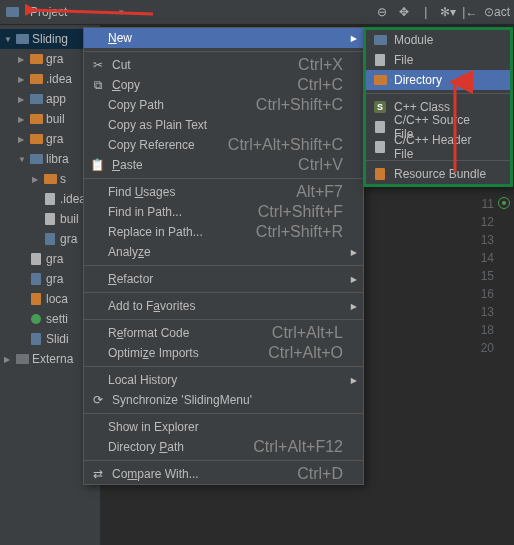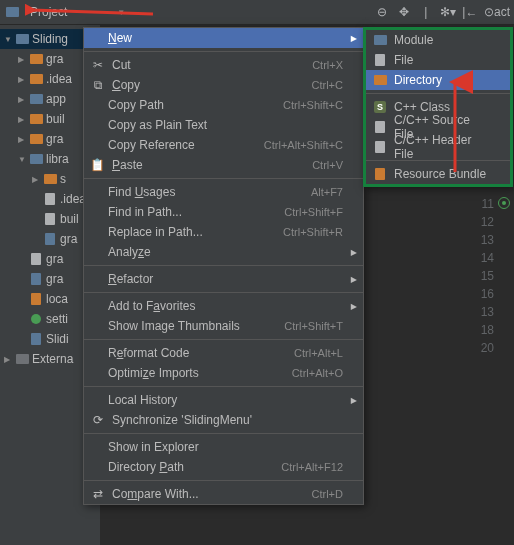--- a/index.html
+++ b/index.html
@@ -30,21 +30,21 @@
 .circle-ind::after { content:""; position:absolute; top:3px; left:3px; width:4px; height:4px; background:#499c54; border-radius:50%; }
 
 .context-menu { position: absolute; left: 83px; top: 27px; width: 281px; background: #3c3f41; border: 1px solid #555; box-shadow: 2px 2px 8px rgba(0,0,0,0.5); }
 .submenu { position: absolute; left: 363px; top: 27px; width: 150px; background: #3c3f41; border: 3px solid #15803d; box-shadow: 2px 2px 8px rgba(0,0,0,0.5); }
 .menu-item { display: flex; align-items: center; height: 20px; padding: 0 20px 0 6px; color: #bbbbbb; position: relative; }
 .menu-item.hl { background: #4b6eaf; color: #fff; }
 .menu-item.ind { padding-left: 24px; }
 .menu-icon { width: 16px; height: 16px; margin-right: 6px; display: inline-flex; align-items: center; justify-content: center; }
 .mi-label { flex: 1; }
 .mi-label u { text-decoration: underline; }
-.mi-short { color: #888; font-size: 11px; }
+.mi-short { color: #888; font-size: 16px; }
 .menu-sep { height: 1px; background: #555; margin: 3px 0; }
 .submenu-arrow { position: absolute; right: 6px; font-size: 8px; }
 
 .arrow-red { position: absolute; pointer-events: none; }
 .arrow1 { left: 25px; top: 4px; width: 130px; height: 18px; }
 .arrow2 { left: 435px; top: 34px; width: 40px; height: 140px; }
 .folder-sm { width:13px; height:10px; background:#c97b32; border-radius:1px; display:inline-block; }
 .file-sm { width:10px; height:12px; background:#afb1b3; border-radius:1px; display:inline-block; }
 .class-sm { width:12px; height:12px; background:#5e7048; border-radius:2px; display:inline-flex; align-items:center; justify-content:center; color:#fff; font-size:9px; font-weight:bold; }
 </style>
@@ -260,24 +260,20 @@
     </div>
   <div class="menu-sep"></div>
   <div class="menu-item ind">
       <span class="mi-label"><u>R</u>efactor</span>
       <span class="submenu-arrow">▶</span>
     </div>
   <div class="menu-sep"></div>
   <div class="menu-item ind">
       <span class="mi-label">Add to F<u>a</u>vorites</span>
       <span class="submenu-arrow">▶</span>
-    </div>
-  <div class="menu-item ind">
-      <span class="mi-label">Show Image Thumbnails</span>
-      <span class="mi-short">Ctrl+Shift+T</span>
     </div>
   <div class="menu-sep"></div>
   <div class="menu-item ind">
       <span class="mi-label">R<u>e</u>format Code</span>
       <span class="mi-short">Ctrl+Alt+L</span>
     </div>
   <div class="menu-item ind">
       <span class="mi-label">Optimi<u>z</u>e Imports</span>
       <span class="mi-short">Ctrl+Alt+O</span>
     </div>

